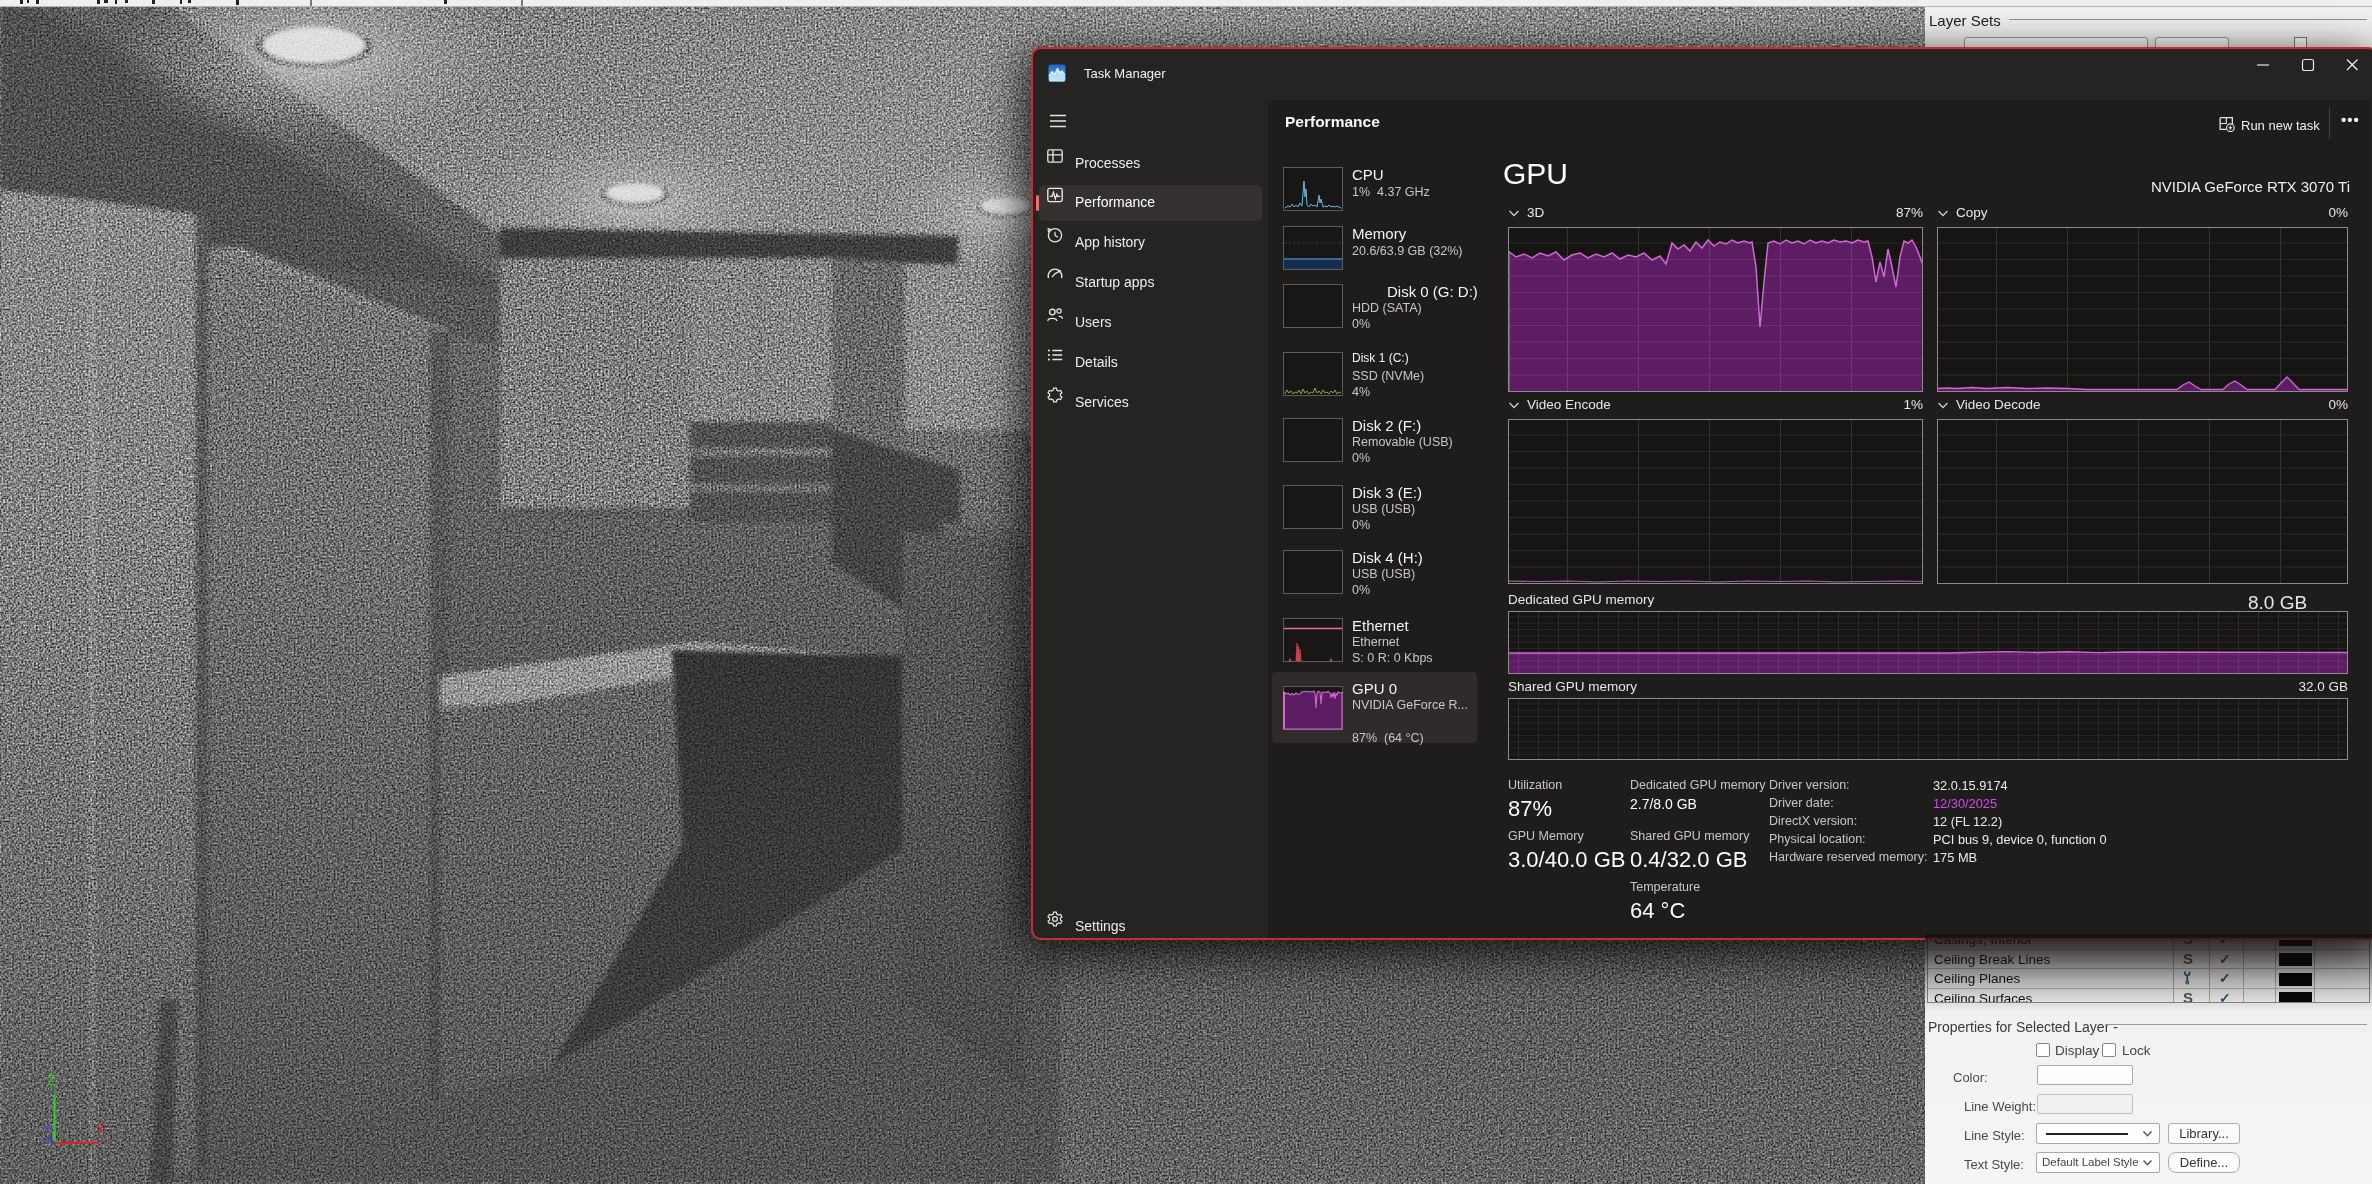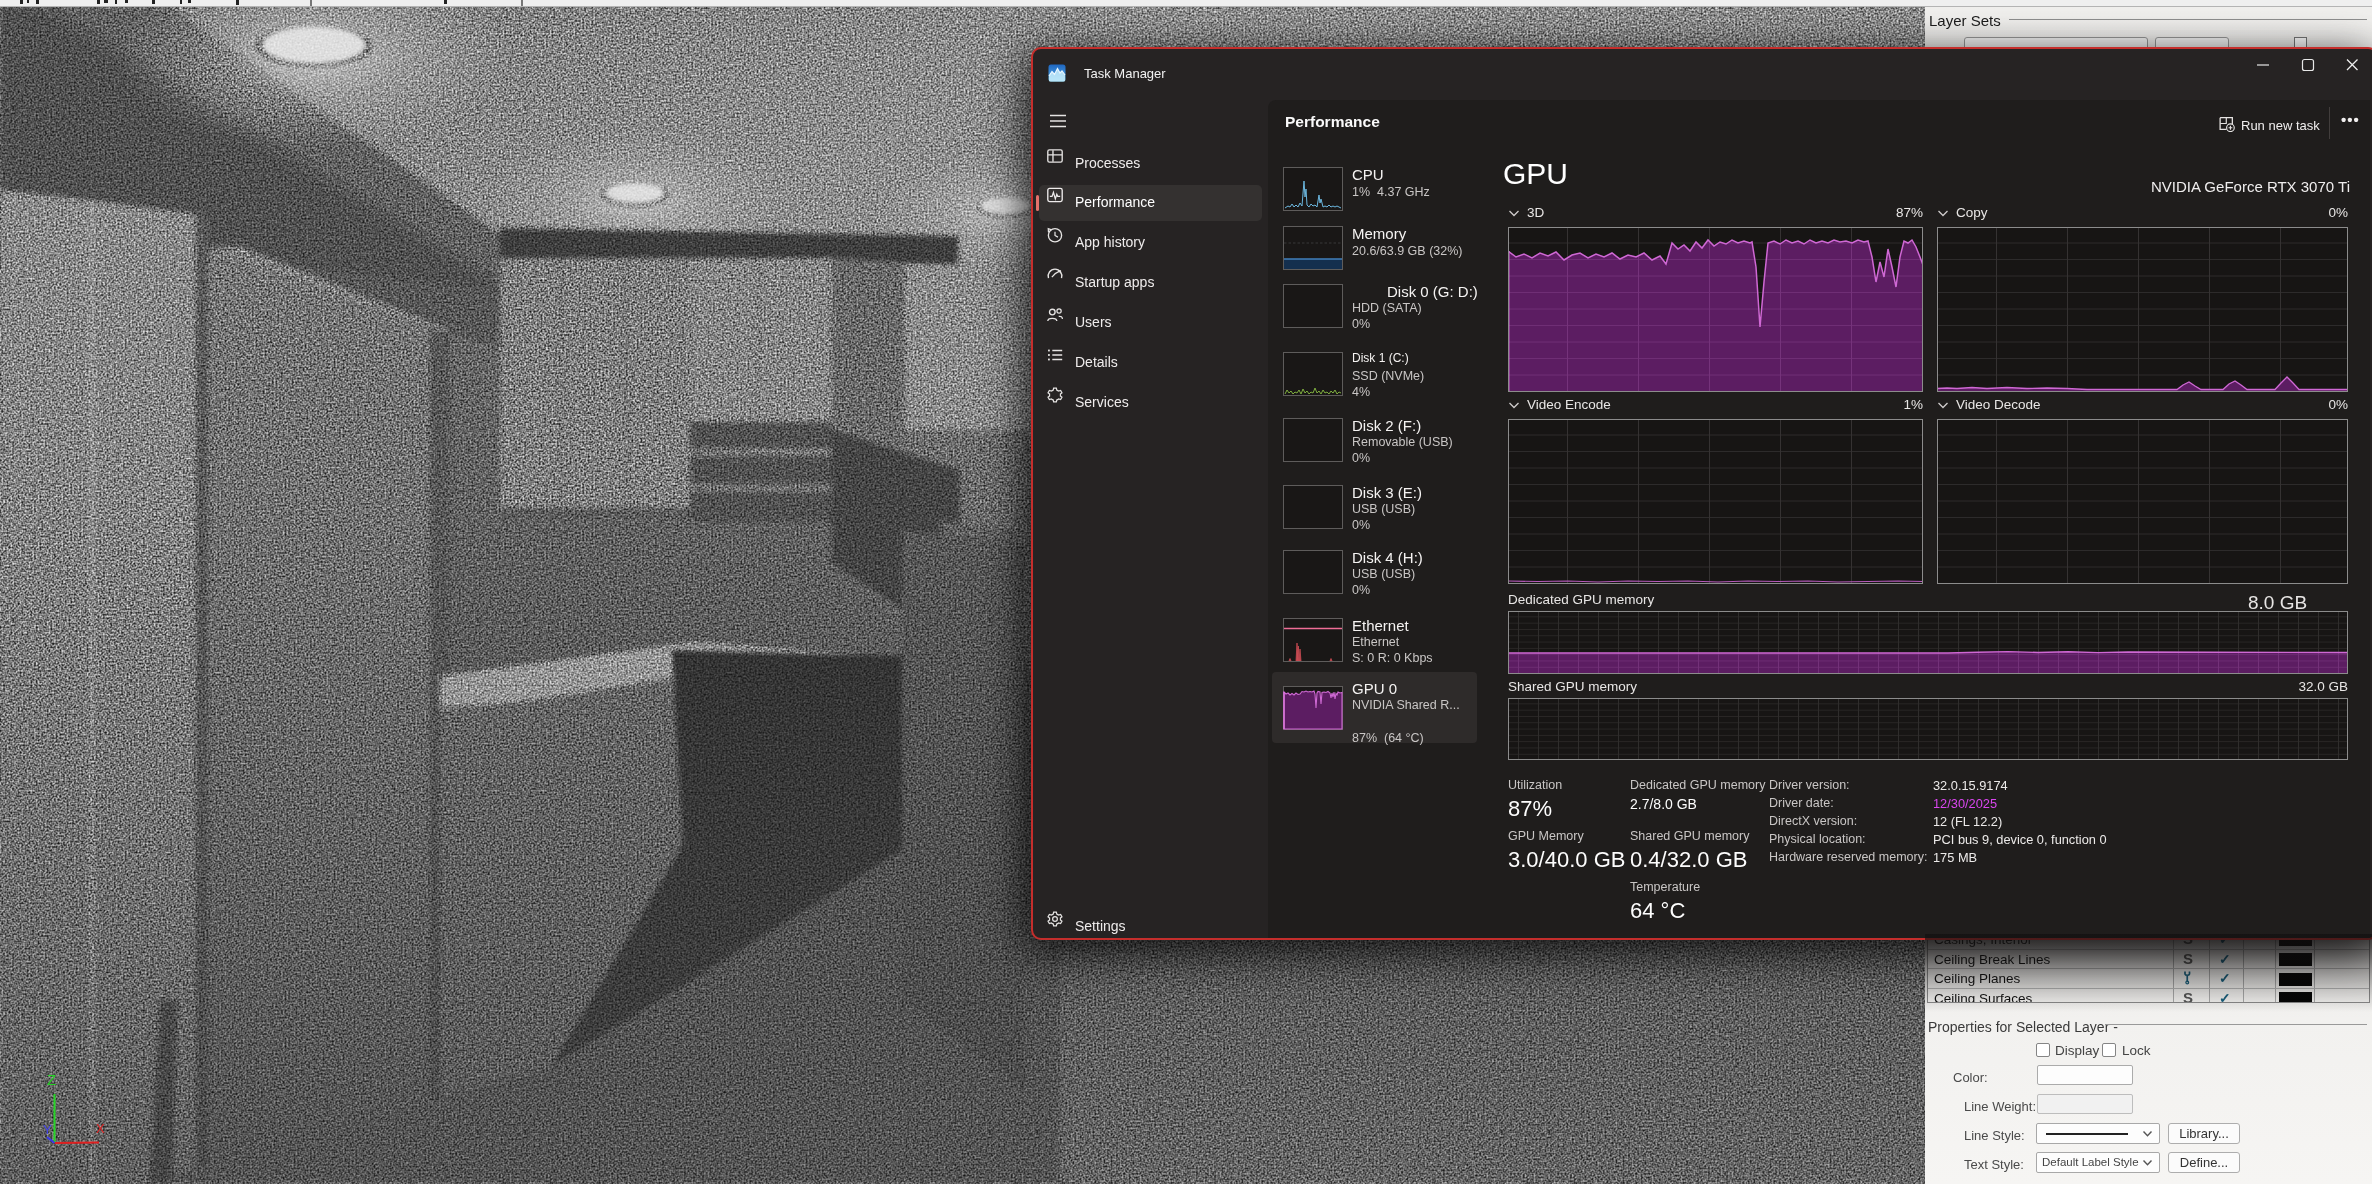--- a/index.html
+++ b/index.html
@@ -238,21 +238,21 @@
     </div>
     <div class="a" style="left:243px;top:1117px;width:70px;height:19px;background:#fbfbfb;border:1px solid #adadad;border-radius:3px;text-align:center;font-size:13px;color:#333;line-height:19px;">Library...</div>
 
     <div class="txt" style="left:39px;top:1151px;font-size:13px;color:#4a4a4a;">Text Style:</div>
     <div class="a" style="left:111px;top:1146px;width:122px;height:19px;background:#fdfdfd;border:1px solid #a8a8a8;border-radius:2px;font-size:11.5px;color:#444;line-height:19px;">
       <span style="padding-left:5px;">Default Label Style</span>
       <svg class="a" style="left:105px;top:6px" width="11" height="8">
           <path d="M1.5 1.5 L5.5 5.8 L9.5 1.5" fill="none" stroke="#555" stroke-width="1.4"></path>
         </svg>
     </div>
-    <div class="a" style="left:243px;top:1146px;width:70px;height:19px;background:#fbfbfb;border:1px solid #adadad;border-radius:3px;text-align:center;font-size:13px;color:#333;line-height:19px;">Define...</div>
+    <div class="a" style="left:243px;top:1146px;width:70px;height:19px;background:#fbfbfb;border:1px solid #adadad;border-radius:8px;text-align:center;font-size:13px;color:#333;line-height:19px;">Define...</div>
   </div>
 
   <div class="a" style="left:0px;top:0px;width:2372px;height:6px;background:#efefef;border-bottom:1px solid #b5b5b5;">
     <div class="a" style="left:20px;top:0px;width:3px;height:4px;background:#222;"></div>
     <div class="a" style="left:27px;top:0px;width:2px;height:3px;background:#222;"></div>
     <div class="a" style="left:36px;top:0px;width:3px;height:4px;background:#222;"></div>
     <div class="a" style="left:97px;top:0px;width:3px;height:4px;background:#222;"></div>
     <div class="a" style="left:104px;top:0px;width:4px;height:3px;background:#222;"></div>
     <div class="a" style="left:115px;top:0px;width:2px;height:4px;background:#222;"></div>
     <div class="a" style="left:125px;top:0px;width:3px;height:3px;background:#222;"></div>
@@ -424,21 +424,21 @@
     <div class="txt" style="left:319px;top:568px;font-size:15px;color:#f5f3f2;">Ethernet</div>
     <div class="txt" style="left:319px;top:586px;font-size:12.5px;color:#c9c6c5;">Ethernet</div>
     <div class="txt" style="left:319px;top:602px;font-size:12.5px;color:#c9c6c5;">S: 0 R: 0 Kbps</div>
 
     <svg class="a" style="left:250px;top:637px" width="60" height="44" viewBox="0 0 60 44">
       <rect x="0.5" y="0.5" width="59" height="43" fill="#191716" stroke="#5e5c5b"></rect>
       <path d="M1 6 L3 8 L5 7 L7 9 L9 7.5 L11 9 L13 7 L15 8.5 L17 8 L19 5.5 L21 6 L23 5 L25 6 L27 5.5 L29 6 L31 5 L32 8 L33 22 L34 7 L35 5.5 L37 6 L38 18 L39 6.5 L41 6 L43 6.5 L45 5.5 L47 7 L48 12 L49 7 L50 11 L51 6 L52 13 L53 7.5 L54 9 L55 6 L57 7 L59 6.5 L59 43 L1 43 Z" fill="#5c1d62" stroke="#cf68d4" stroke-width="1.1"></path>
       <path d="M1 6 L1 43" stroke="#e07ae0" stroke-width="1.4"></path>
     </svg>
     <div class="txt" style="left:319px;top:631px;font-size:15px;color:#f5f3f2;">GPU 0</div>
-    <div class="txt" style="left:319px;top:649px;font-size:12.5px;color:#c9c6c5;">NVIDIA Shared R...</div>
+    <div class="txt" style="left:319px;top:649px;font-size:12.5px;color:#c9c6c5;">NVIDIA GeForce R...</div>
     <div class="txt" style="left:319px;top:682px;font-size:12.5px;color:#c9c6c5;">87%&nbsp;&nbsp;(64 °C)</div>
 
     <div class="txt" style="left:470px;top:108px;font-size:30px;font-weight:400;color:#ffffff;">GPU</div>
     <div class="txt" style="left:1000px;top:129px;width:317px;text-align:right;font-size:15px;color:#f0eeee;">NVIDIA GeForce RTX 3070 Ti</div>
 
     <svg class="a" style="left:475px;top:160px" width="12" height="9">
         <path d="M1.5 2 L6 6.5 L10.5 2" fill="none" stroke="#cfcccc" stroke-width="1.3"></path>
       </svg>
     <div class="txt" style="left:494px;top:156px;font-size:13.5px;color:#e8e6e5;">3D</div>
     <div class="txt" style="left:840px;top:156px;width:50px;text-align:right;font-size:13.5px;color:#e8e6e5;">87%</div>

